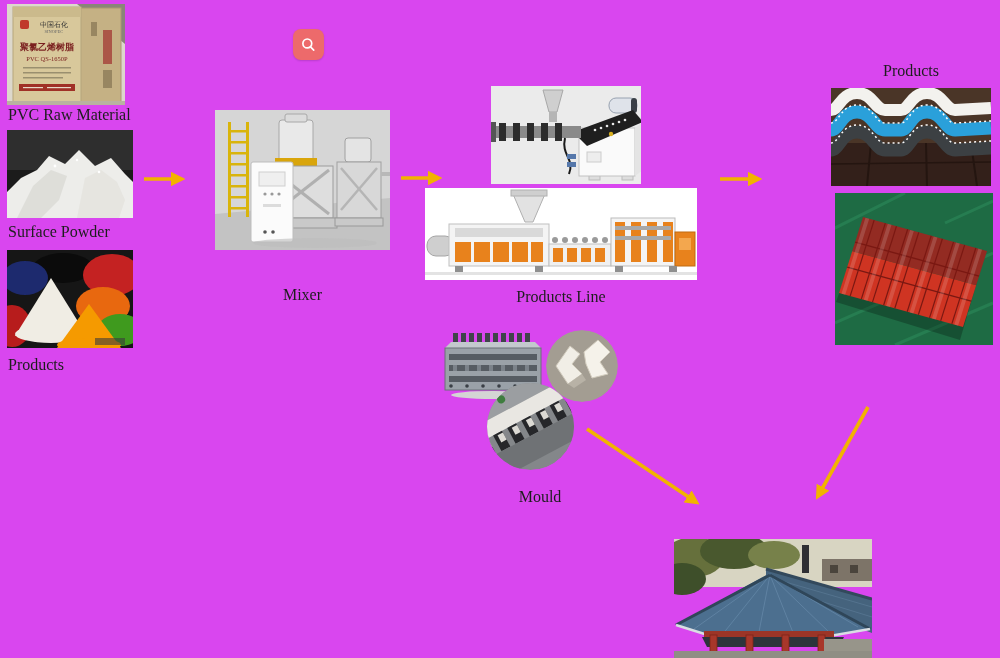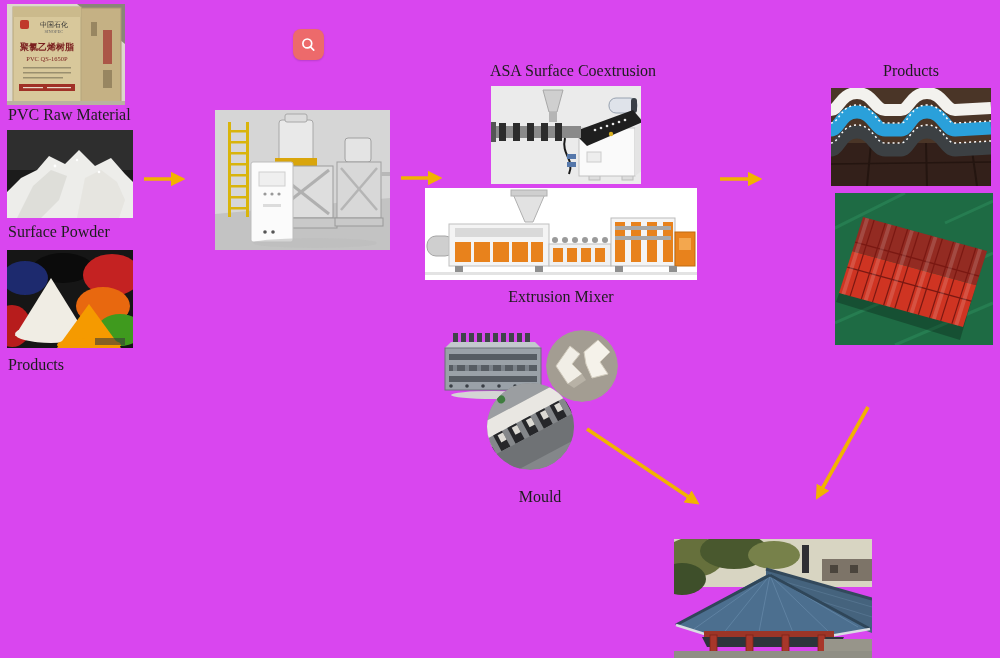--- a/index.html
+++ b/index.html
@@ -138,29 +138,29 @@
       <rect x="44" y="62" width="26" height="14" fill="#efefef" stroke="#cfcfcf"></rect>
       <circle cx="50" cy="84" r="1.6" fill="#999"></circle>
         <circle cx="57" cy="84" r="1.6" fill="#999"></circle>
         <circle cx="64" cy="84" r="1.6" fill="#999"></circle>
       <rect x="48" y="94" width="18" height="3" fill="#dcdcdc"></rect>
       <circle cx="50" cy="122" r="1.8" fill="#555"></circle>
         <circle cx="58" cy="122" r="1.8" fill="#555"></circle>
       <ellipse cx="100" cy="133" rx="62" ry="5" fill="#bdbdbd" opacity="0.6"></ellipse>
     </svg>
   </div>
+  <div class="label centered" style="left:215px;top:286px;width:175px;">Mixer</div>
 
   <button id="zoom-btn" title="">
     <svg width="22" height="22" viewBox="0 0 24 24">
       <circle cx="10.5" cy="10" r="5.6" fill="none" stroke="#ffffff" stroke-width="2.1"></circle>
       <line x1="14.6" y1="14.4" x2="18.6" y2="18.4" stroke="#ffffff" stroke-width="2.1" stroke-linecap="round"></line>
     </svg>
   </button>
 
-  <div class="label centered" style="left:453px;top:62px;width:240px;">ASA Surface Coextrusion</div>
 
   <div class="photo" style="left:491px;top:86px;width:150px;height:98px;">
     <svg viewBox="0 0 150 98" preserveAspectRatio="none">
       <rect width="150" height="98" fill="#ebebeb"></rect>
       <rect x="98" y="88" width="11" height="6" fill="#ddd" stroke="#bbb"></rect>
       <rect x="131" y="88" width="11" height="6" fill="#ddd" stroke="#bbb"></rect>
       <polygon points="52,4 72,4 66,26 58,26" fill="#cfcfcf" stroke="#a8a8a8"></polygon>
       <rect x="58" y="26" width="8" height="10" fill="#b5b5b5"></rect>
       <rect x="118" y="12" width="28" height="15" rx="7" fill="#dfe3ea" stroke="#98a2b0"></rect>
       <rect x="140" y="12" width="6" height="15" rx="3" fill="#3a3f46"></rect>
@@ -235,21 +235,21 @@
       <rect x="254" y="50" width="12" height="12" fill="#f3a74e"></rect>
       <g fill="#8f8f8f">
           <rect x="30" y="78" width="8" height="6"></rect>
           <rect x="110" y="78" width="8" height="6"></rect>
           <rect x="190" y="78" width="8" height="6"></rect>
           <rect x="244" y="78" width="8" height="6"></rect>
         </g>
       <rect x="0" y="84" width="272" height="3" fill="#e3e3e3"></rect>
     </svg>
   </div>
-  <div class="label centered" style="left:425px;top:288px;width:272px;">Extrusion Mixer</div>
+  <div class="label centered" style="left:425px;top:288px;width:272px;">Products Line</div>
 
   <div class="photo" style="left:443px;top:328px;width:100px;height:73px;">
     <svg viewBox="0 0 100 73" preserveAspectRatio="none">
       <g fill="#3f444a">
           <rect x="10" y="5" width="5" height="11"></rect>
           <rect x="18" y="5" width="5" height="11"></rect>
           <rect x="26" y="5" width="5" height="11"></rect>
           <rect x="34" y="5" width="5" height="11"></rect>
           <rect x="42" y="5" width="5" height="11"></rect>
           <rect x="50" y="5" width="5" height="11"></rect>

